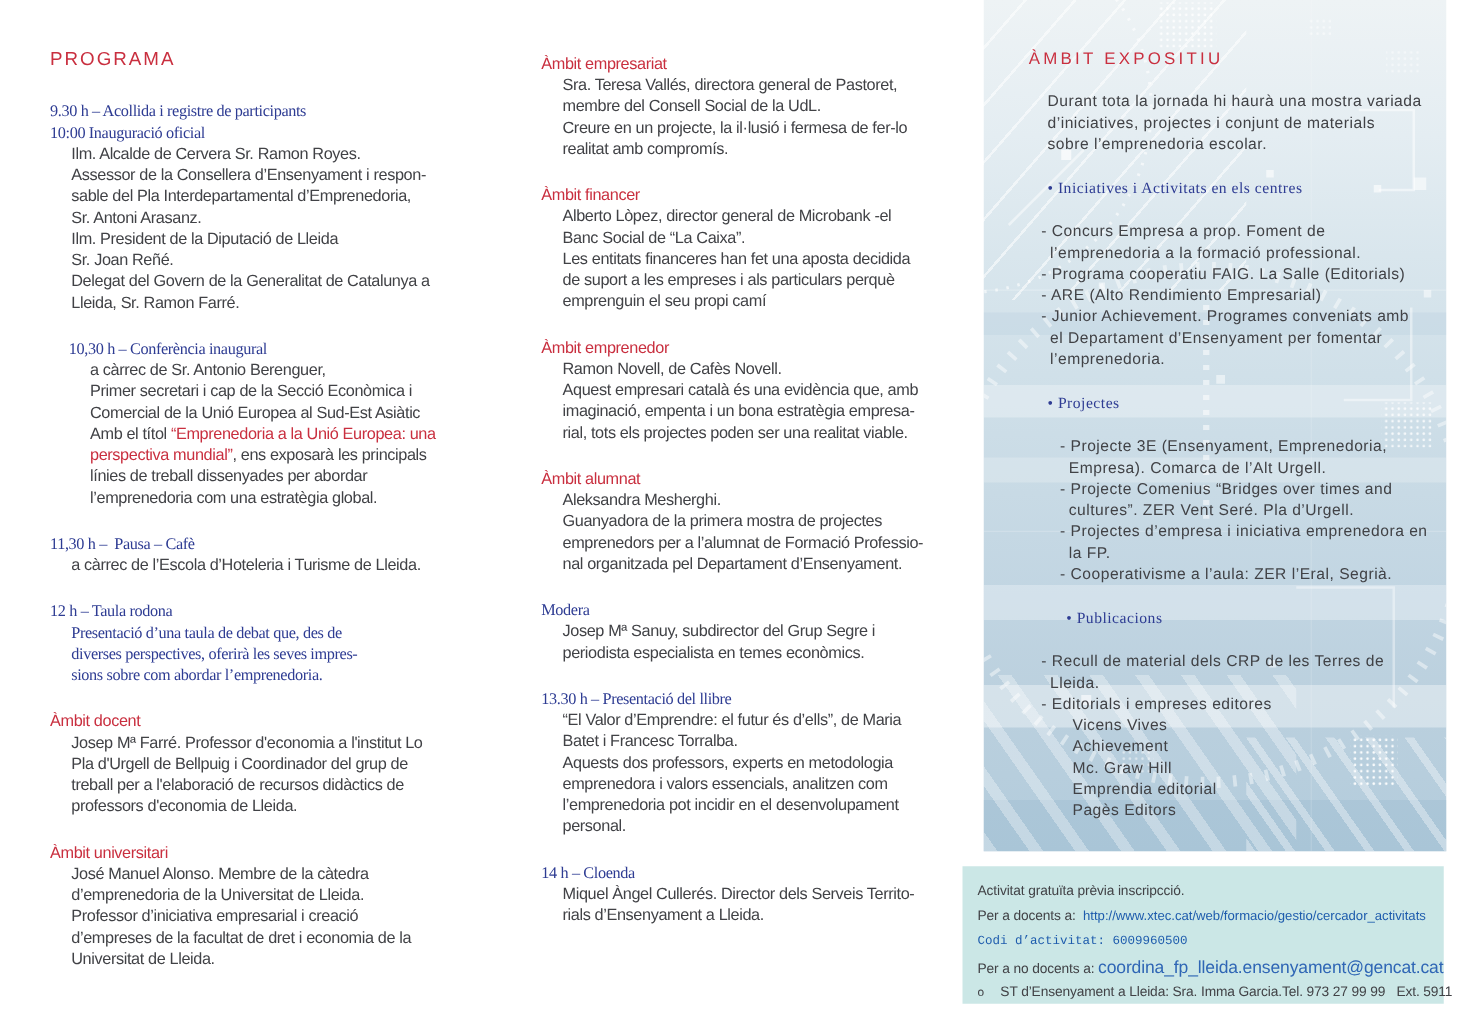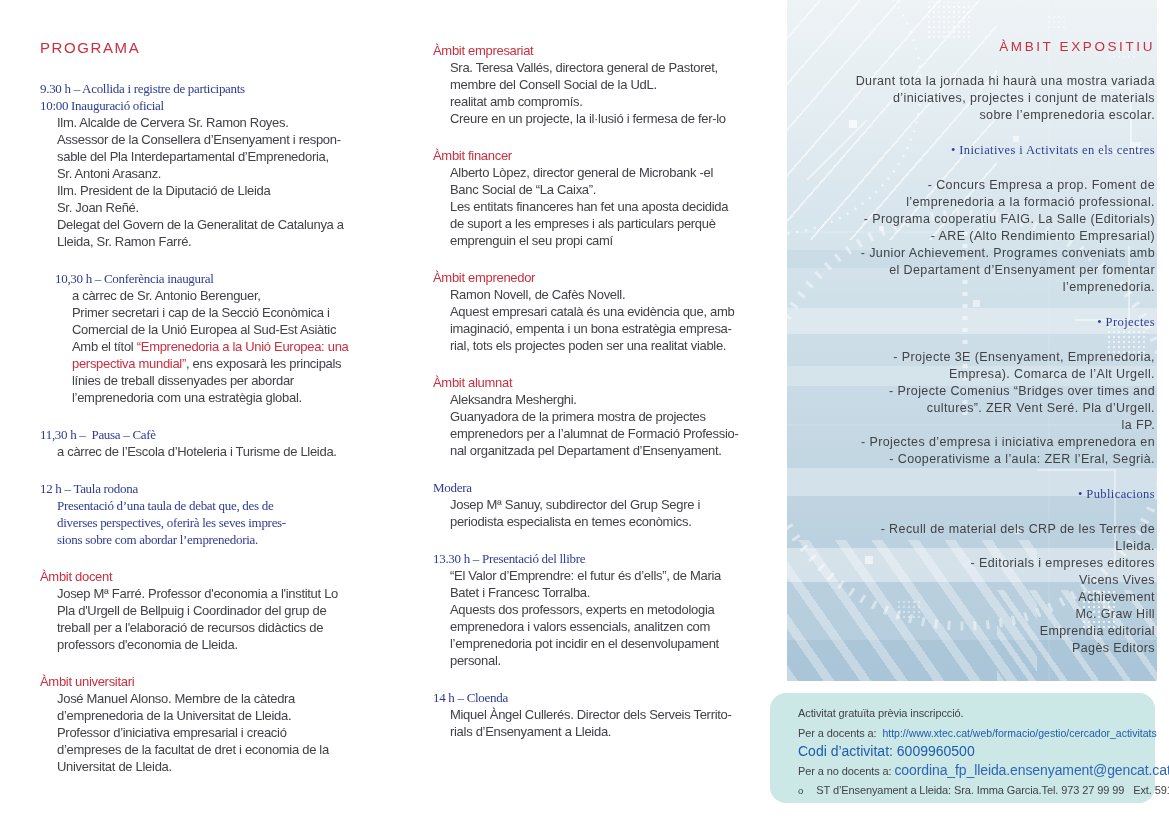--- a/index.html
+++ b/index.html
@@ -33,35 +33,35 @@
   #panel .b6{top:250px;height:18px;background:rgba(125,165,195,.10);}
   #panel .streak{position:absolute;}
   #panel .s1{left:-30px;top:-20px;width:240px;height:260px;
      background:repeating-linear-gradient(131deg,rgba(255,255,255,.55) 0 2px,transparent 2px 30px);}
   #panel .s2{left:0;top:540px;width:250px;height:141px;opacity:.8;
      background:repeating-linear-gradient(55deg,rgba(255,255,255,.4) 0 9px,transparent 9px 30px);}
   #panel .s3{left:210px;top:590px;width:160px;height:91px;opacity:.7;
      background:repeating-linear-gradient(55deg,rgba(255,255,255,.5) 0 6px,transparent 6px 26px);}
   #panel svg{position:absolute;left:0;top:0;}
   #col-expo{position:absolute;left:36px;top:38px;width:332px;}
-  #col-expo .line{letter-spacing:.4px;font-size:12.5px;text-align:right;}
+  #col-expo .line{letter-spacing:.4px;font-size:12.5px;}
   #col-expo .block{margin-bottom:18px;}
   #col-expo .title{margin-bottom:18px;}
   #col-expo .title .line{font-size:13.5px;letter-spacing:2.6px;}
   #col-expo .ib{padding-left:15px;}
   #col-expo .id{padding-left:10px;}
   #col-expo .ic{padding-left:17px;}
   #col-expo .is{padding-left:35px;}
   
   #footer-box{position:absolute;left:770px;top:693px;width:385px;height:110px;
-     background:var(--footerbg);box-sizing:border-box;padding:10px 0 0 28px;border-radius:16px;}
+     background:var(--footerbg);box-sizing:border-box;padding:10px 0 0 12px;}
   .fline{white-space:pre;line-height:18.5px;}
   .c-fdark{font-size:11px;color:var(--dark);letter-spacing:-0.1px;}
   .c-serif{font-family:Liberation Sans, sans-serif;font-size:10.5px;color:var(--linkserif);}
-  .c-codi{font-family:Liberation Sans, sans-serif;font-size:14px;color:var(--linkserif);}
+  .c-codi{font-family:Liberation Mono, monospace;font-size:10px;color:var(--linkserif);}
   .c-bsans{font-size:14px;color:var(--linksans);letter-spacing:-0.1px;}
   .c-small{font-size:11px;color:var(--dark);letter-spacing:-0.1px;}
   .c-bull{font-size:9.5px;color:var(--dark);margin-right:13px;}
 </style>
 </head>
 <body>
 
 <div class="page">
 
   <section id="col-left" class="col">
@@ -115,22 +115,22 @@
         <div class="line i1"><span class="c-dark">d’empreses de la facultat de dret i economia de la</span></div>
         <div class="line i1"><span class="c-dark">Universitat de Lleida.</span></div>
       </div>
     </section>
 
   <section id="col-mid" class="col">
       <div class="block">
         <div class="line i0"><span class="c-red">Àmbit empresariat</span></div>
         <div class="line i1"><span class="c-dark">Sra. Teresa Vallés, directora general de Pastoret,</span></div>
         <div class="line i1"><span class="c-dark">membre del Consell Social de la UdL.</span></div>
+        <div class="line i1"><span class="c-dark">Creure en un projecte, la il·lusió i fermesa de fer-lo</span></div>
         <div class="line i1"><span class="c-dark">realitat amb compromís.</span></div>
-        <div class="line i1"><span class="c-dark">Creure en un projecte, la il·lusió i fermesa de fer-lo</span></div>
       </div>
       <div class="block">
         <div class="line i0"><span class="c-red">Àmbit financer</span></div>
         <div class="line i1"><span class="c-dark">Alberto Lòpez, director general de Microbank -el</span></div>
         <div class="line i1"><span class="c-dark">Banc Social de “La Caixa”.</span></div>
         <div class="line i1"><span class="c-dark">Les entitats financeres han fet una aposta decidida</span></div>
         <div class="line i1"><span class="c-dark">de suport a les empreses i als particulars perquè</span></div>
         <div class="line i1"><span class="c-dark">emprenguin el seu propi camí</span></div>
       </div>
       <div class="block">
@@ -232,22 +232,22 @@
           <div class="line ic"><span class="c-dark">l’emprenedoria.</span></div>
         </div>
         <div class="block">
           <div class="line ib"><span class="c-blue">• Projectes</span></div>
         </div>
         <div class="block md">
           <div class="line id"><span class="c-dark">- Projecte 3E (Ensenyament, Emprenedoria,</span></div>
           <div class="line ic"><span class="c-dark">Empresa). Comarca de l’Alt Urgell.</span></div>
           <div class="line id"><span class="c-dark">- Projecte Comenius “Bridges over times and</span></div>
           <div class="line ic"><span class="c-dark">cultures”. ZER Vent Seré. Pla d’Urgell.</span></div>
+          <div class="line id"><span class="c-dark">- Projectes d’empresa i iniciativa emprenedora en</span></div>
           <div class="line ic"><span class="c-dark">la FP.</span></div>
-          <div class="line id"><span class="c-dark">- Projectes d’empresa i iniciativa emprenedora en</span></div>
           <div class="line id"><span class="c-dark">- Cooperativisme a l’aula: ZER l’Eral, Segrià.</span></div>
         </div>
         <div class="block md">
           <div class="line ib"><span class="c-blue">• Publicacions</span></div>
         </div>
         <div class="block">
           <div class="line id"><span class="c-dark">- Recull de material dels CRP de les Terres de</span></div>
           <div class="line ic"><span class="c-dark">Lleida.</span></div>
           <div class="line id"><span class="c-dark">- Editorials i empreses editores</span></div>
           <div class="line is"><span class="c-dark">Vicens Vives</span></div>

